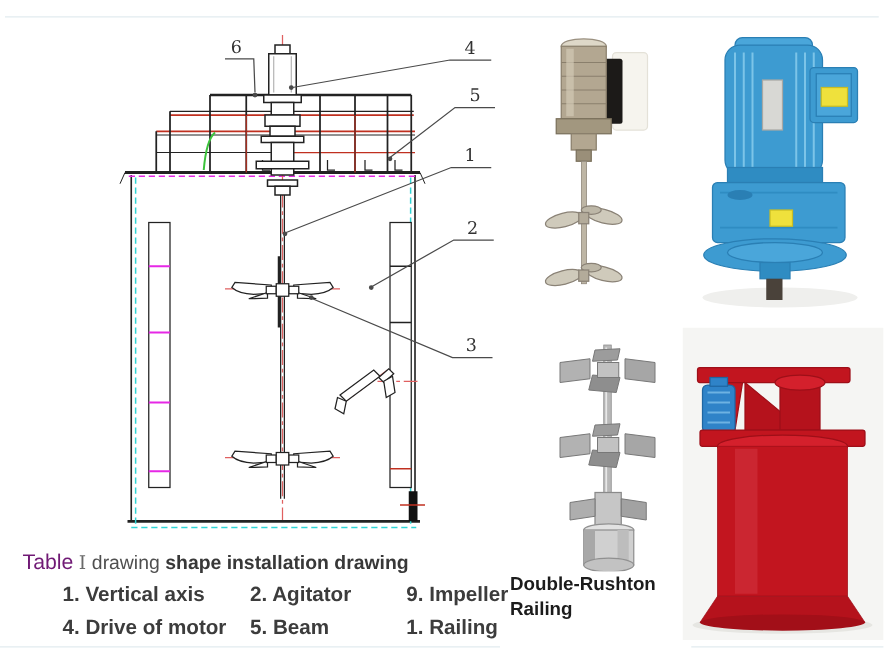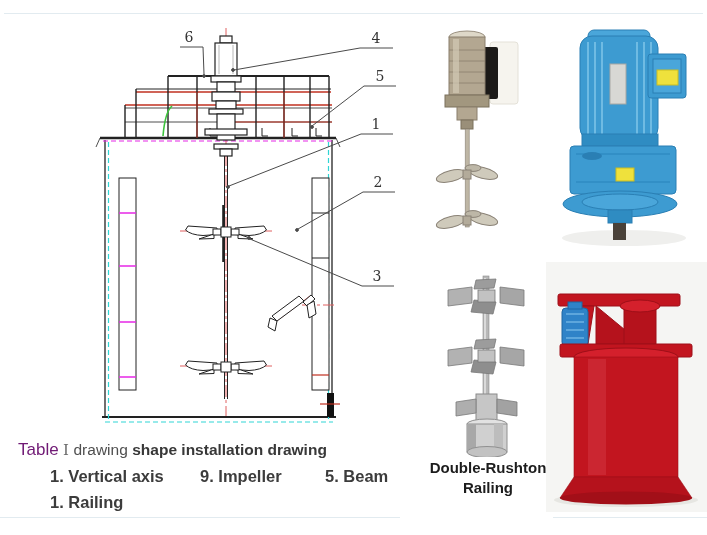--- a/index.html
+++ b/index.html
@@ -13,21 +13,21 @@
   #caption .t-word{color:#701a75;font-size:17px;}
   #caption .t-num{color:#6a6a6a;font-size:15px;font-family:"DejaVu Serif",serif;}
   #caption .t-subj{color:#4f4f4f;font-size:15.5px;}
   #caption .t-rest{color:#383838;font-size:15.5px;font-weight:bold;}
   
   #legend{position:absolute;left:32px;top:467px;width:400px;display:grid;
           grid-template-columns:150px 125px 125px;row-gap:7px;
           font-size:16.5px;font-weight:bold;color:#3c3c3c;margin-left:18px;}
   
   .photo{position:absolute;}
-  #rushton-caption{position:absolute;left:408px;top:458px;width:160px;text-align:center;
+  #rushton-caption{position:absolute;left:408px;top:458px;width:160px;
           font-size:15px;font-weight:bold;color:#1c1c1c;line-height:1.35;}
 </style>
 </head>
 <body>
 
 <div id="page">
 
   <div class="hdiv" style="left:4px;top:13px;width:699px;"></div>
   <div class="hdiv" style="left:0px;top:517px;width:400px;"></div>
   <div class="hdiv" style="left:553px;top:517px;width:154px;"></div>
@@ -157,21 +157,23 @@
 
   <div id="caption">
     <span class="t-word">Table</span>
     <span class="t-num">Ⅰ</span>
     <span class="t-subj">drawing</span>
     <span class="t-rest">shape installation drawing</span>
   </div>
 
   <div id="legend">
     <span>1. Vertical axis</span>
+    <span>2. Agitator</span>
     <span>9. Impeller</span>
+    <span>4. Drive of motor</span>
     <span>5. Beam</span>
     <span>1. Railing</span>
   </div>
 
   <div class="photo" style="left:428px;top:24px;">
     <svg width="126" height="226" viewBox="0 0 126 226">
       <rect x="62" y="18" width="28" height="62" rx="3" fill="#f6f4ee" stroke="#e4e1d8"></rect>
       <rect x="47" y="23" width="23" height="52" rx="2" fill="#1c1a18"></rect>
       <ellipse cx="39" cy="13" rx="18" ry="6" fill="#ded8c8" stroke="#9a9080"></ellipse>
       <rect x="21" y="13" width="36" height="58" fill="#b3a791" stroke="#8a7f6c"></rect>

